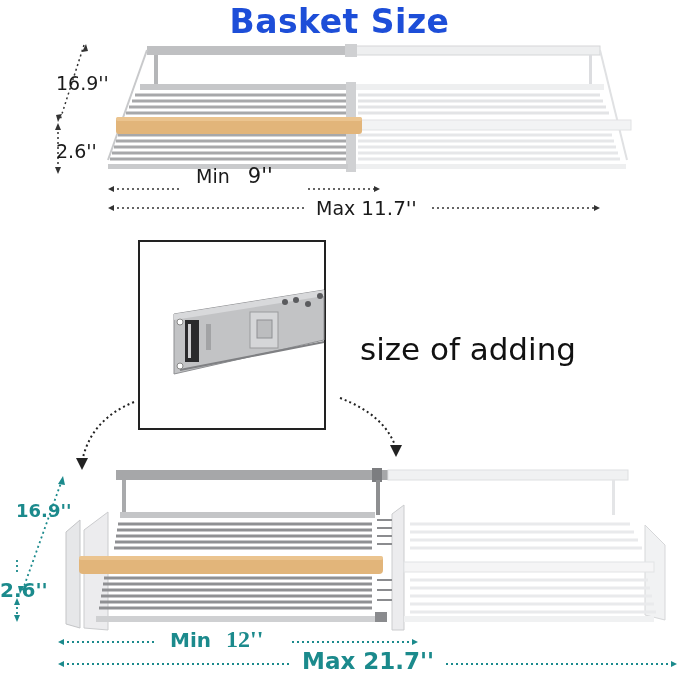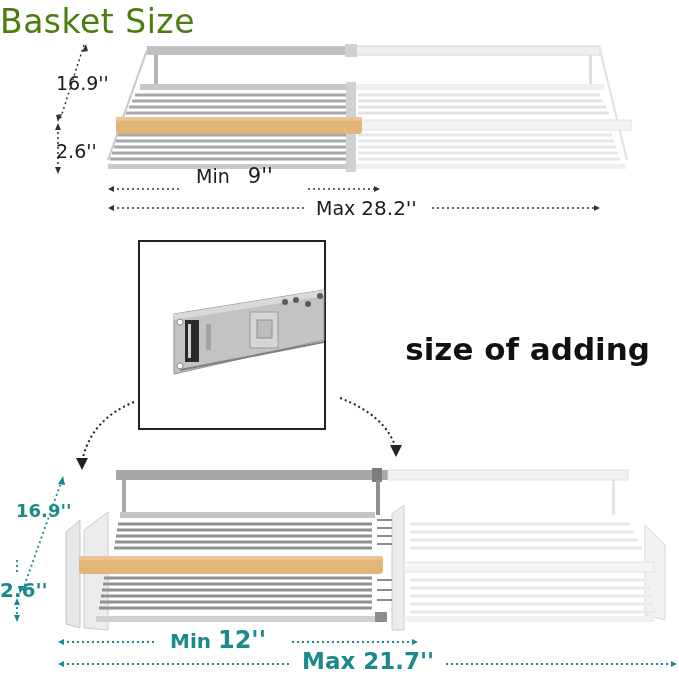--- a/index.html
+++ b/index.html
@@ -1,21 +1,21 @@
 <!DOCTYPE html>
 <html><head>
 <meta charset="utf-8">
 <style>
   html,body{margin:0;padding:0;background:#ffffff;}
   body{width:679px;height:678px;position:relative;overflow:hidden;font-family:"DejaVu Sans","Liberation Sans",sans-serif;}
   .abs{position:absolute;}
-  .title{left:0;width:679px;top:0;font-weight:normal;font-size:33px;color:#4d7c0f;letter-spacing:0.5px;}
+  .title{left:0;width:679px;top:0;text-align:center;font-weight:bold;font-size:33px;color:#1d4ed8;letter-spacing:0.5px;}
   .dim-black{color:#1a1a1a;font-size:19px;}
   .dim-teal{color:#1b8a8c;font-weight:bold;}
-  .guide-text{font-weight:bold;font-size:31px;color:#111;text-align:right;line-height:42px;width:290px;}
+  .guide-text{font-weight:normal;font-size:31px;color:#111;text-align:left;line-height:42px;width:290px;}
   .inset{border:2px solid #222;background:#fff;}
   svg{position:absolute;left:0;top:0;overflow:visible;}
 </style>
 </head>
 <body>
 
 <div class="abs title" style="top:2px;">Basket Size</div>
 
 <svg width="679" height="678">
 
@@ -170,21 +170,21 @@
 </svg>
 
 <div class="abs dim-black" style="left:56px;top:72px;font-size:19px;">16.9''</div>
 <div class="abs dim-black" style="left:56px;top:140px;font-size:19px;">2.6''</div>
 <div class="abs dim-black" style="left:196px;top:164px;font-size:19px;">
   <span>Min</span>
   <span style="margin-left:12px;font-size:21px;">9''</span>
 </div>
 <div class="abs dim-black" style="left:316px;top:196px;font-size:19px;">
   <span>Max</span>
-  <span style="font-size:20px;">28.2''</span>
+  <span style="font-size:20px;">11.7''</span>
 </div>
 
 <div class="abs inset" style="left:138px;top:240px;width:184px;height:186px;">
   <svg width="184" height="186" style="left:0;top:0;">
     <polygon points="34,72 184,48 184,98 34,132" fill="#c2c3c5" stroke="#8e8f92" stroke-width="1"></polygon>
     <polygon points="34,72 184,48 184,54 34,78" fill="#d8d9db"></polygon>
     <line x1="40" y1="128" x2="184" y2="100" stroke="#7f8083" stroke-width="2"></line>
     <rect x="45" y="78" width="14" height="42" fill="#2a2a2c"></rect>
     <rect x="48" y="82" width="3" height="34" fill="#cfcfd1"></rect>
     <rect x="66" y="82" width="5" height="26" fill="#a2a3a5"></rect>
@@ -200,18 +200,18 @@
 </div>
 
 <div class="abs guide-text" style="left:360px;top:328px;">
   <div>size of adding</div>
 </div>
 
 <div class="abs dim-teal" style="left:16px;top:500px;font-size:18px;">16.9''</div>
 <div class="abs dim-teal" style="left:0px;top:578px;font-size:20px;font-weight:bold;">2.6''</div>
 <div class="abs dim-teal" style="left:170px;top:626px;font-size:20px;">
   <span>Min</span>
-  <span style="margin-left:0;font-size:24px;">12''</span>
+  <span style="margin-left:8px;font-size:24px;font-family:Liberation Serif, serif;">12''</span>
 </div>
 <div class="abs dim-teal" style="left:302px;top:648px;font-size:23px;">
   <span>Max</span>
   <span>21.7''</span>
 </div>
 
 </body></html>

